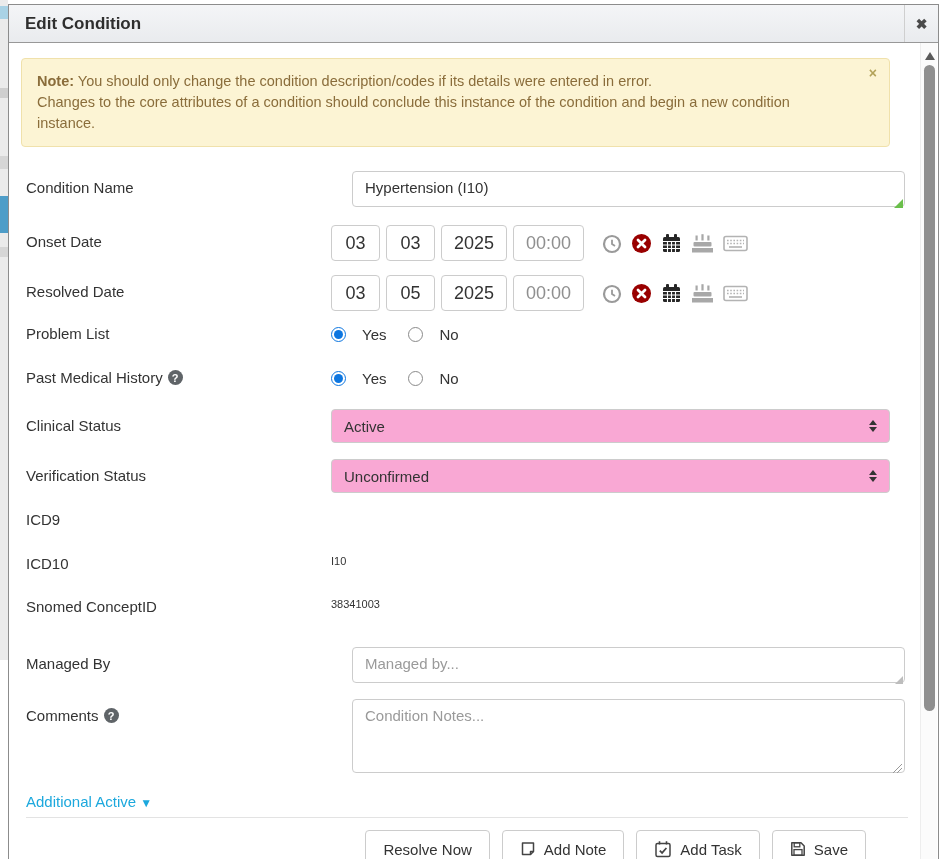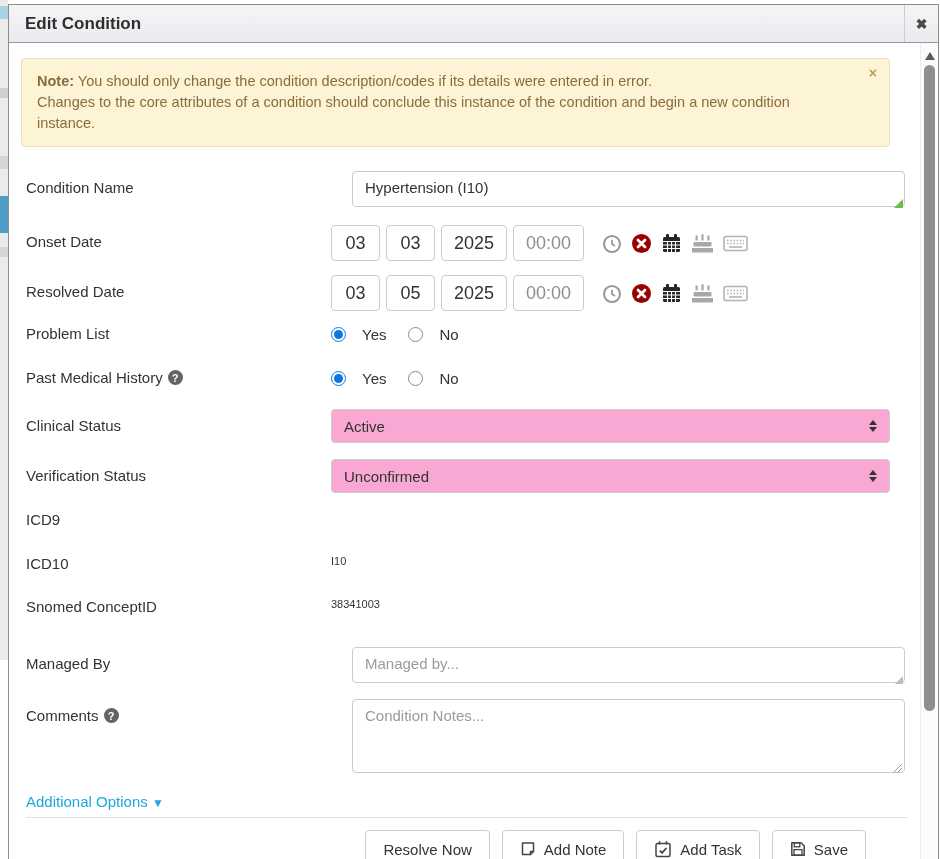--- a/index.html
+++ b/index.html
@@ -287,21 +287,21 @@
           <span>Comments</span>
           <span class="help-icon">?</span>
         </div>
         <div class="ta-wrap">
           <textarea class="ta ta-comments" placeholder="Condition Notes..." style=""></textarea>
           <span class="grip-lines"></span>
         </div>
       </div>
 
       <div id="additional-options">
-        <a><span>Additional Options</span> <span id="ao-arrow">▼</span></a>
+        <a><span>Additional Active</span> <span id="ao-arrow">▼</span></a>
       </div>
 
       <div id="footer-divider"></div>
 
       <div id="modal-footer">
         <button class="btn">
           <span>Resolve Now</span>
         </button>
         <button class="btn">
           <svg width="16" height="16" viewBox="0 0 16 16">

